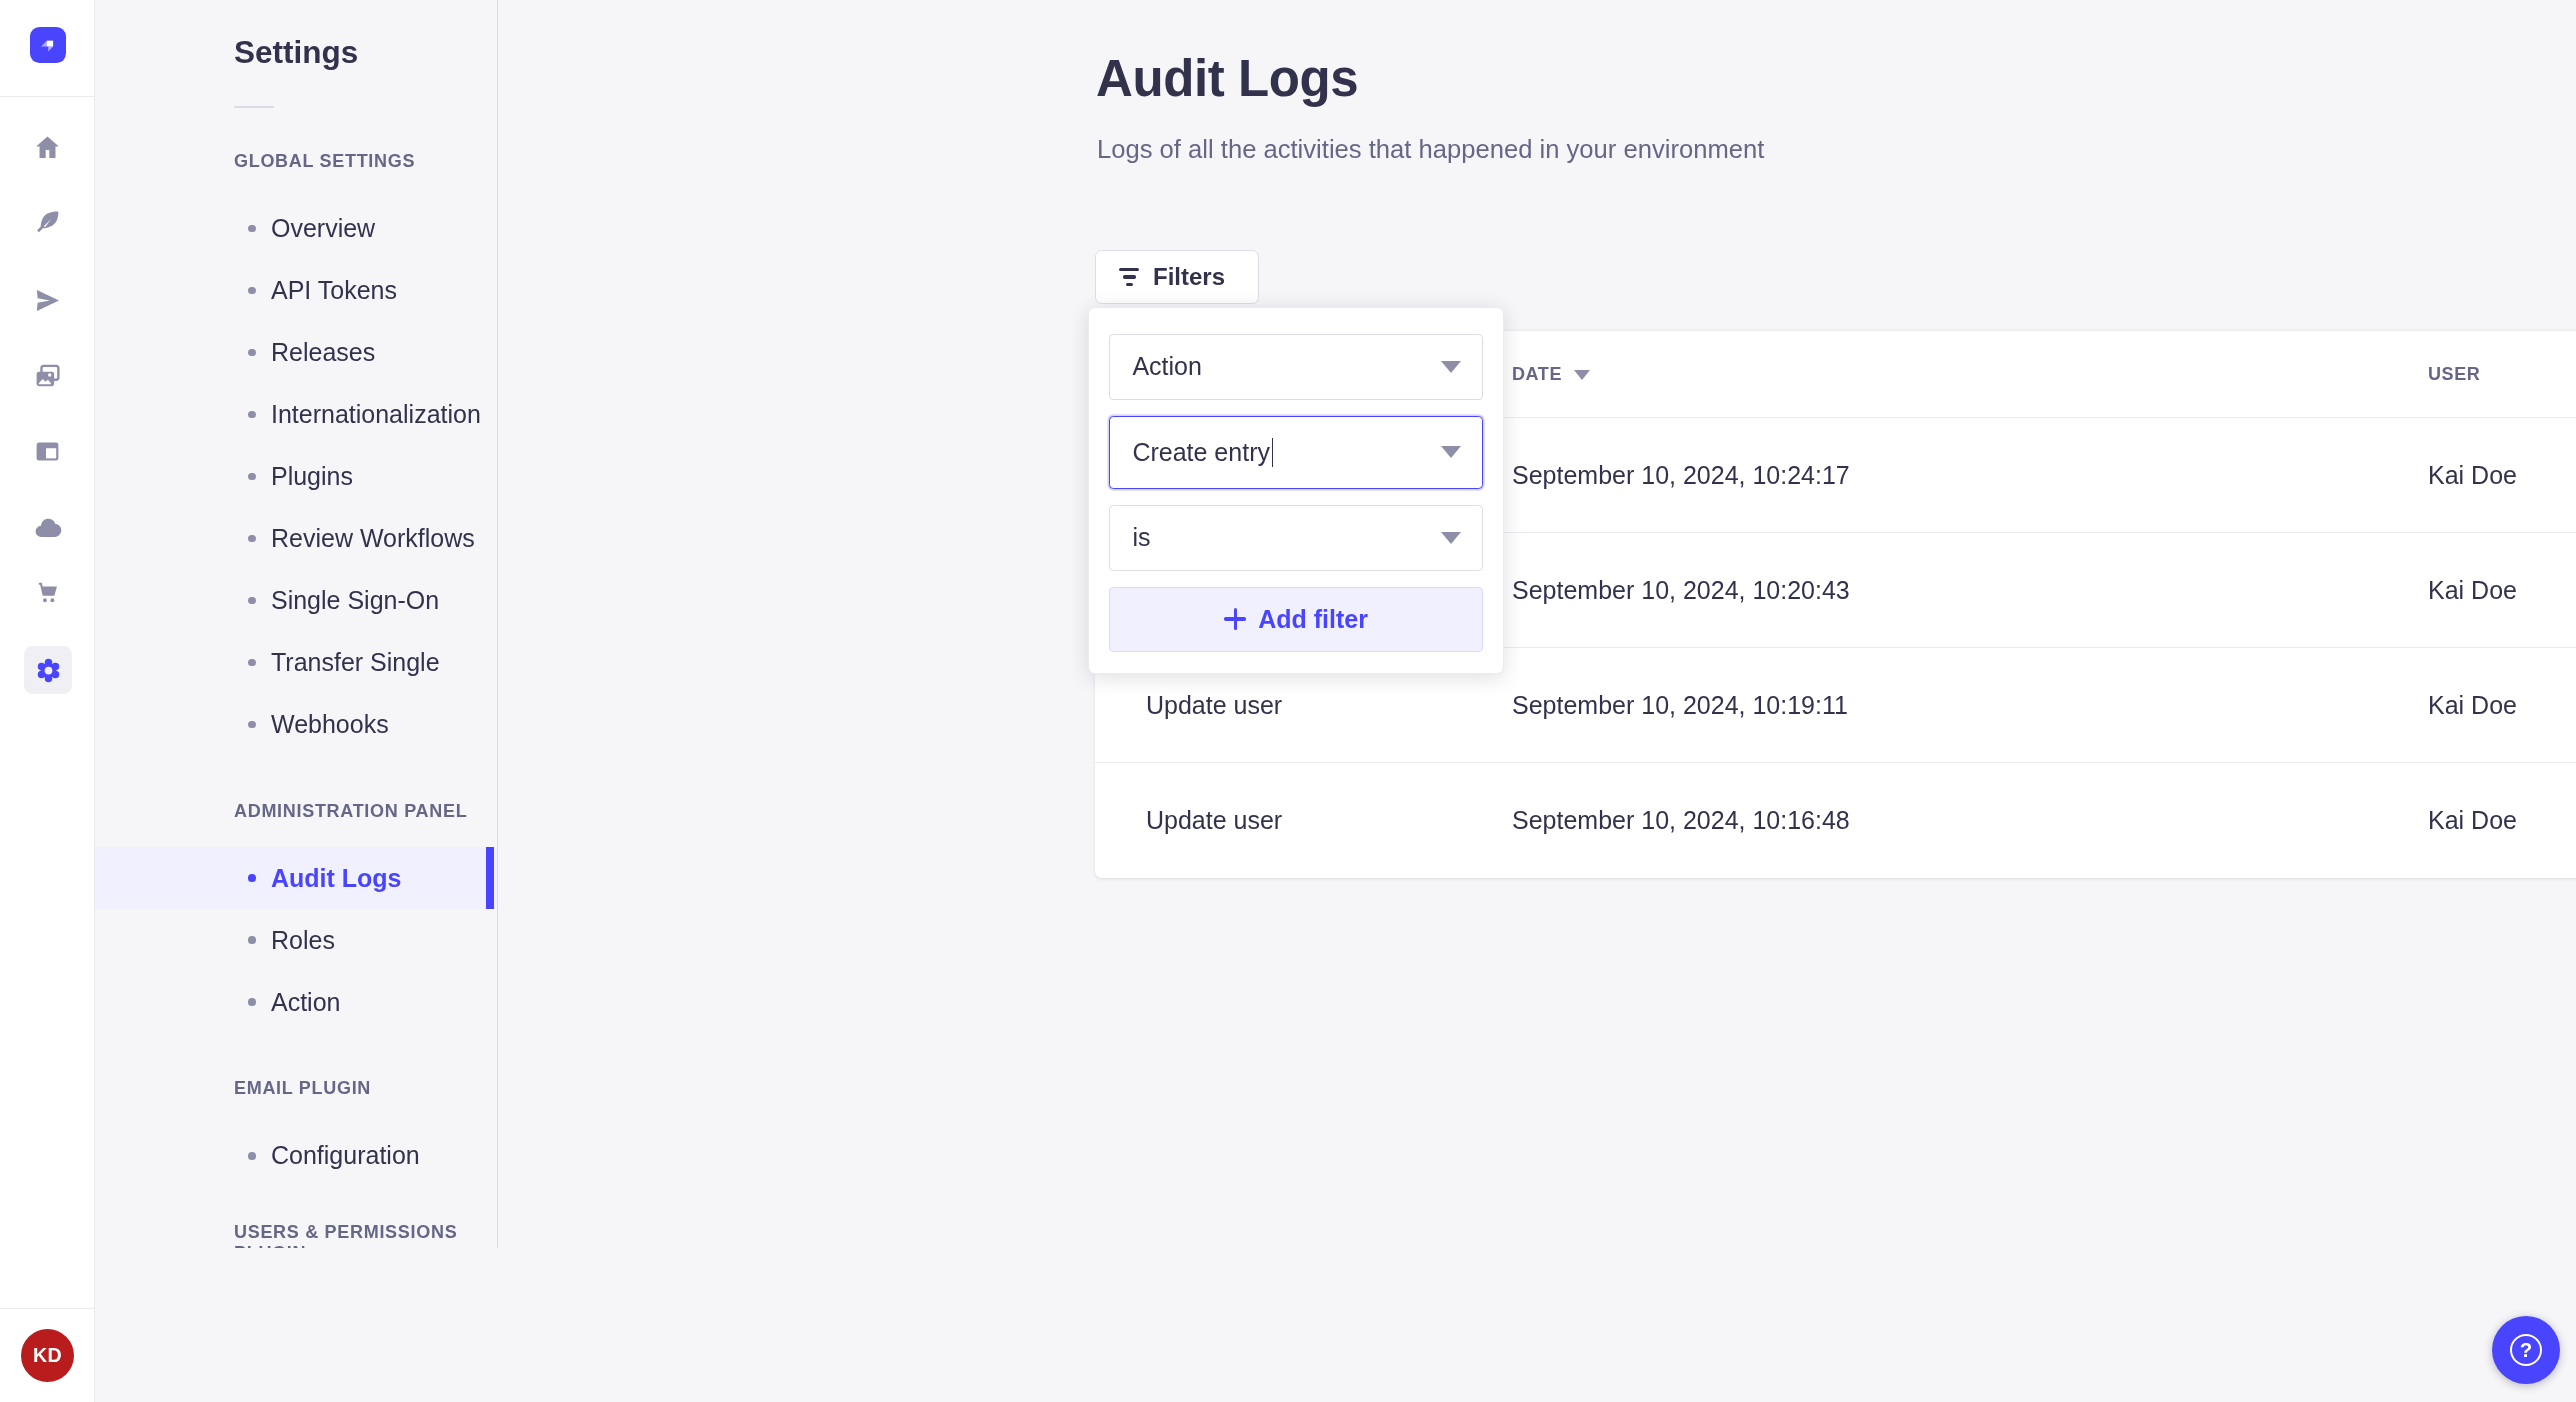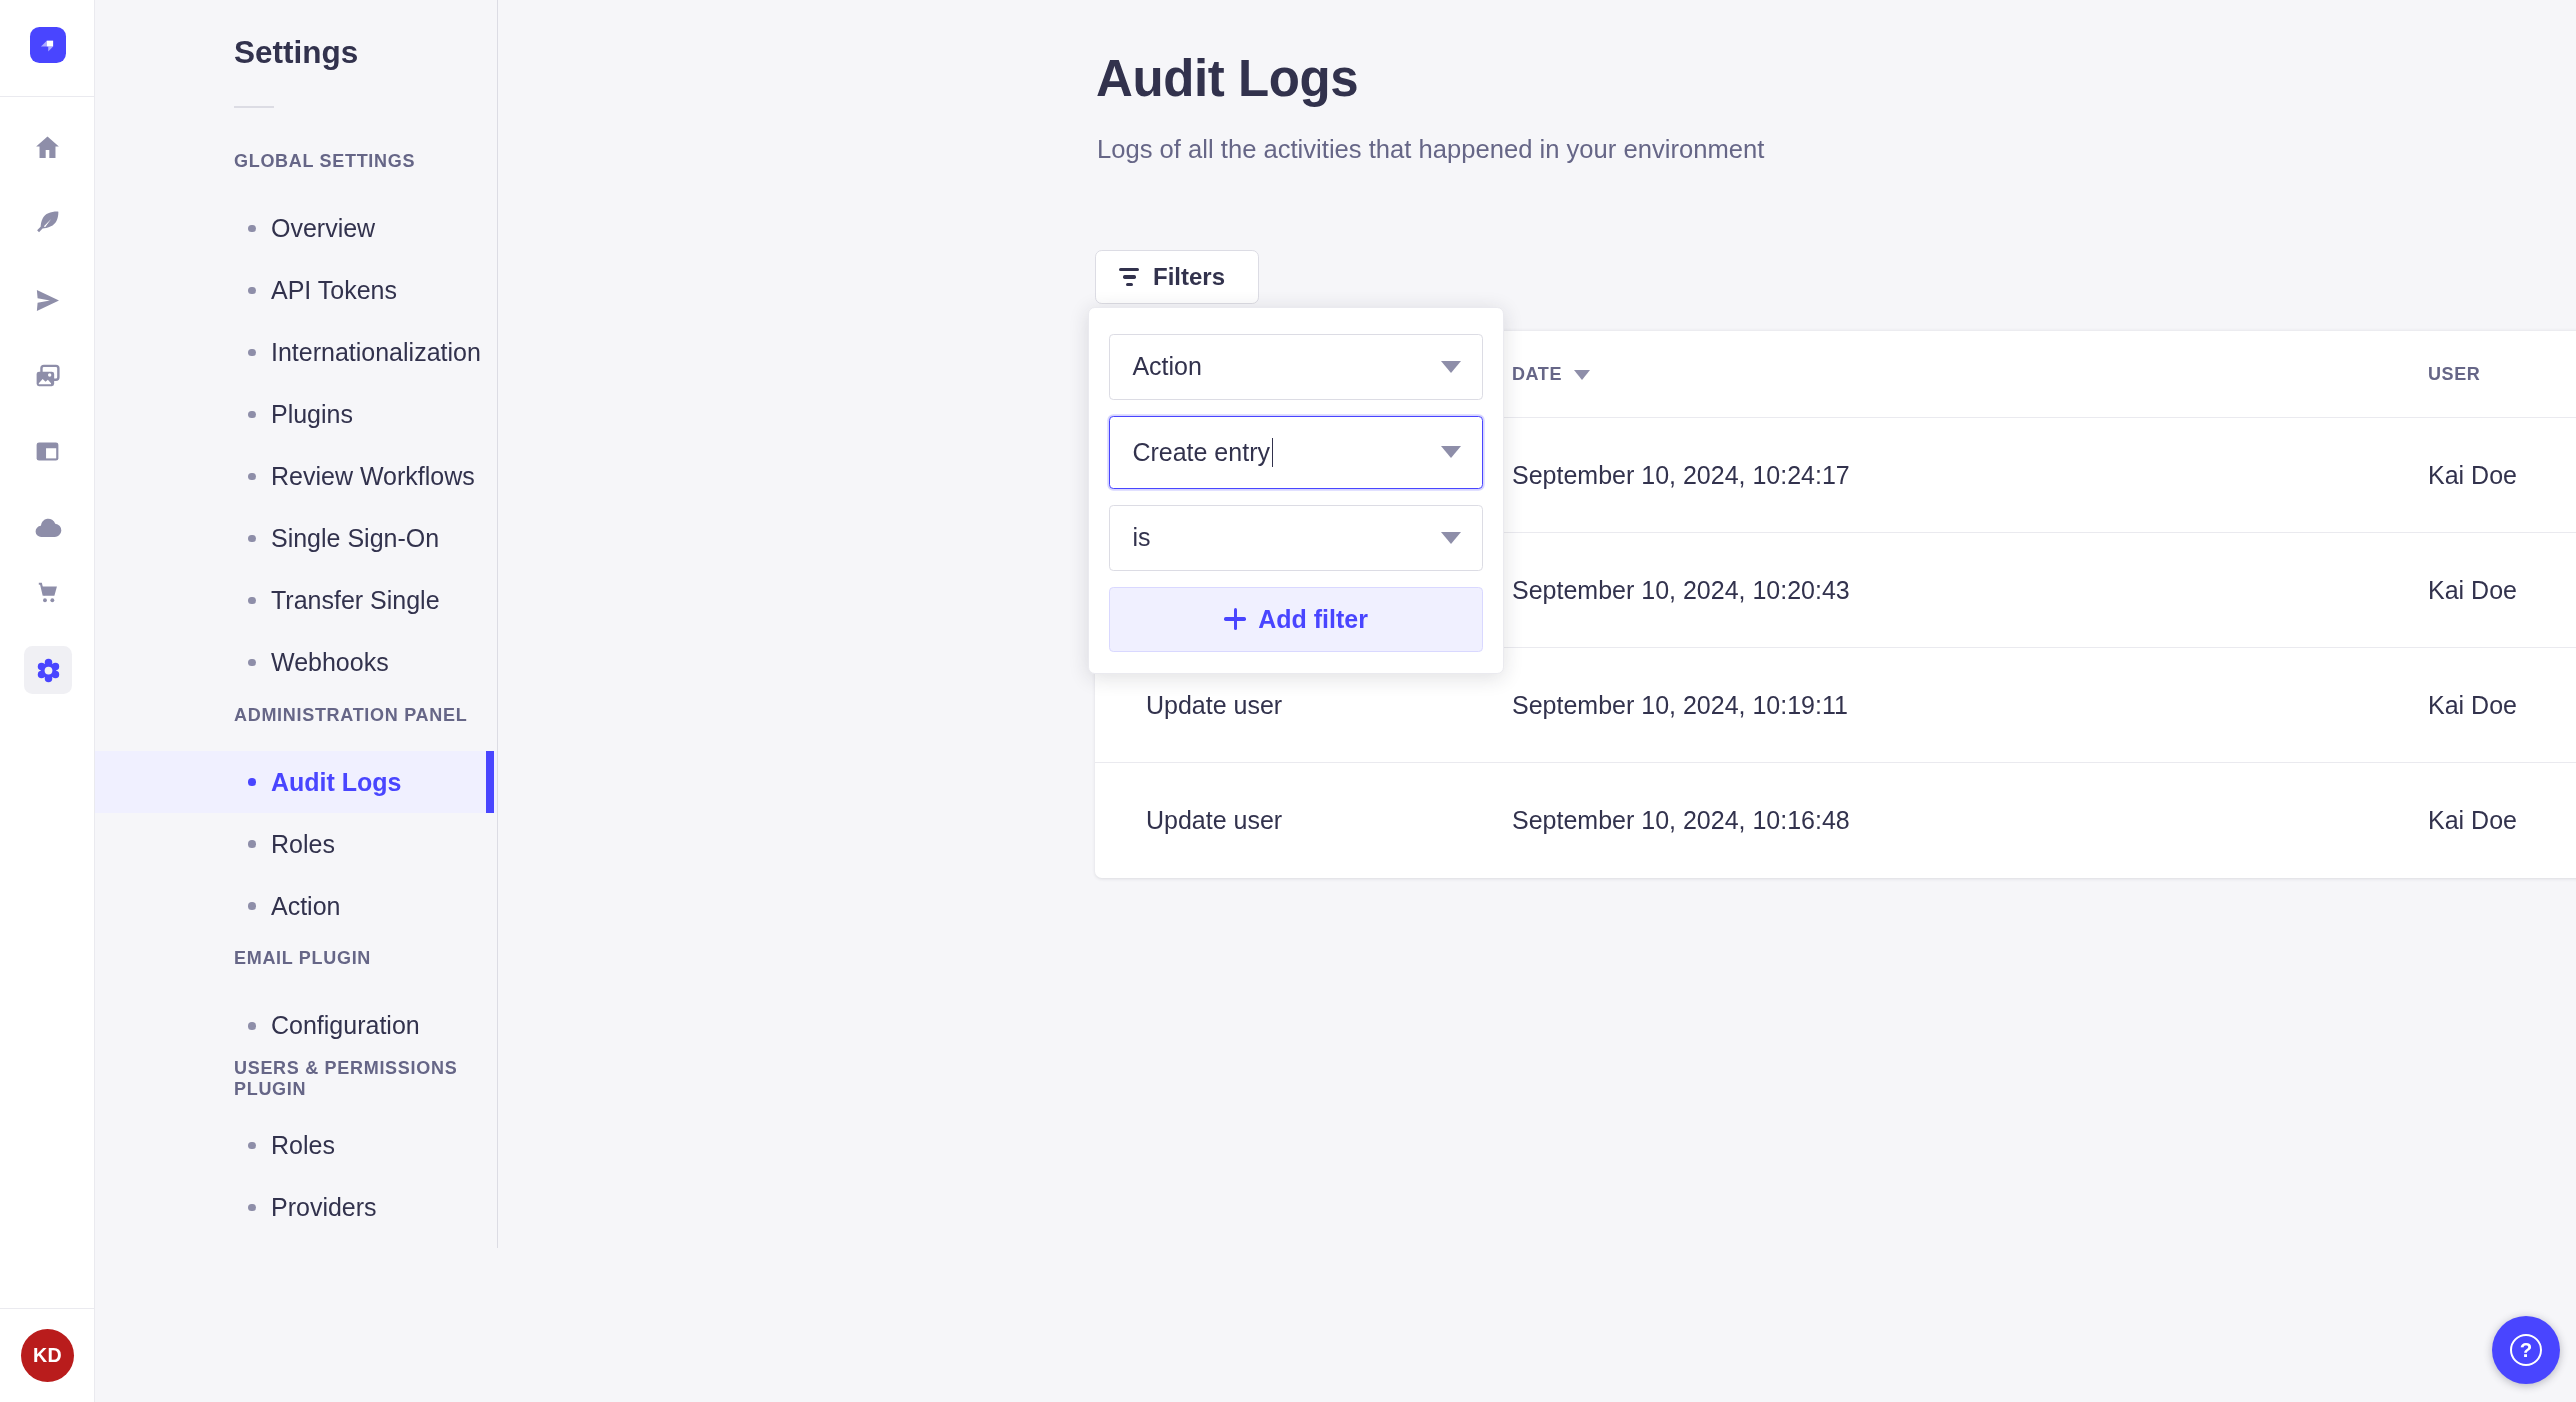--- a/index.html
+++ b/index.html
@@ -24,21 +24,21 @@
   .avatar { position:absolute; left:21px; top:1329px; width:53px; height:53px; border-radius:50%;
     background:#b91c1c; color:#fff; font-weight:bold; font-size:19.6px; letter-spacing:0.4px;
     display:flex; align-items:center; justify-content:center; cursor:pointer; }
 
   
   .subnav { position:absolute; left:95px; top:0; width:403px; height:1248px;
     background:#f6f6f9; border-right:0.9px solid #dcdce4; z-index:4; overflow:hidden; }
   .subnav-title { position:absolute; left:139px; top:34px; font-size:31.5px; font-weight:700; color:#32324d; }
   .subnav-title-divider { position:absolute; left:139px; top:106px; width:40px; height:1.7px; background:#dcdce4; }
   .subnav-sections { position:absolute; top:149px; left:0; right:0; }
-  .section { margin-top:9px; }
+  .section { margin-top:43px; }
   .section:first-child { margin-top:0; }
   .section-label { height:25.6px; margin-bottom:23px; padding-left:139px; display:flex; align-items:center;
     font-size:18px; font-weight:700; letter-spacing:0.7px; color:#666687; }
   .subnav-item { position:relative; height:62px; display:flex; align-items:center;
     padding-left:153px; cursor:pointer; font-size:25px; color:#32324d; }
   .subnav-item .dot { width:7.7px; height:7.7px; border-radius:50%; background:#8e8ea9; margin-right:15.3px; flex:0 0 auto; }
   .subnav-item.active { background:#f0f0ff; color:#4945ff; font-weight:600; }
   .subnav-item.active .dot { background:#4945ff; }
   .subnav-item.active .active-bar { position:absolute; right:3.4px; top:0; width:7.7px; height:100%; background:#4945ff; }
 
@@ -181,20 +181,24 @@
       <div class="subnav-item">
           <span class="dot"></span>
           <span>Overview</span>
         </div>
       <div class="subnav-item">
           <span class="dot"></span>
           <span>API Tokens</span>
         </div>
       <div class="subnav-item">
           <span class="dot"></span>
+          <span>Releases</span>
+        </div>
+      <div class="subnav-item">
+          <span class="dot"></span>
           <span>Internationalization</span>
         </div>
       <div class="subnav-item">
           <span class="dot"></span>
           <span>Plugins</span>
         </div>
       <div class="subnav-item">
           <span class="dot"></span>
           <span>Review Workflows</span>
         </div>

